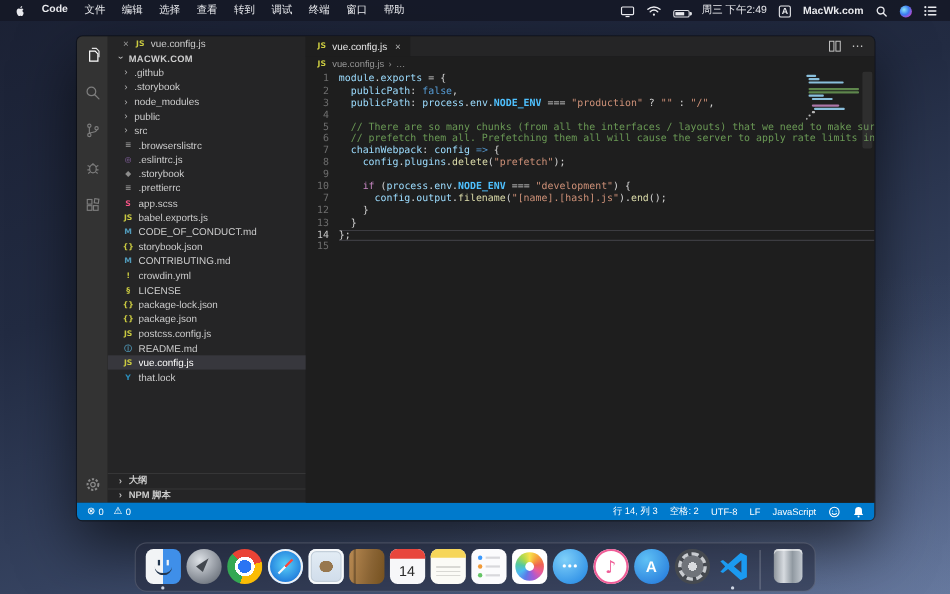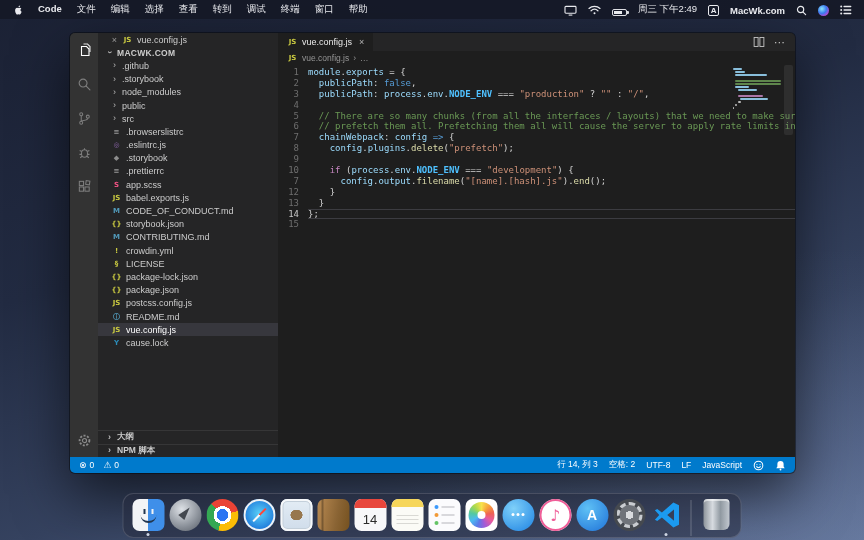--- a/index.html
+++ b/index.html
@@ -372,21 +372,21 @@
             <div class="row item">
               <span class="ficon" style="color: rgb(81, 154, 186);">ⓘ</span>
               <span class="flabel">README.md</span>
             </div>
             <div class="row item selected">
               <span class="ficon" style="color: rgb(203, 203, 65);">JS</span>
               <span class="flabel">vue.config.js</span>
             </div>
             <div class="row item">
               <span class="ficon" style="color: rgb(44, 142, 187);">Y</span>
-              <span class="flabel">cause.lock</span>
+              <span class="flabel">that.lock</span>
             </div>
           </div>
         <div class="sidebar-bottom">
             <div class="row header">
               <span class="chev">›</span>
               <span>大纲</span>
             </div>
             <div class="row header">
               <span class="chev">›</span>
               <span>NPM 脚本</span>

